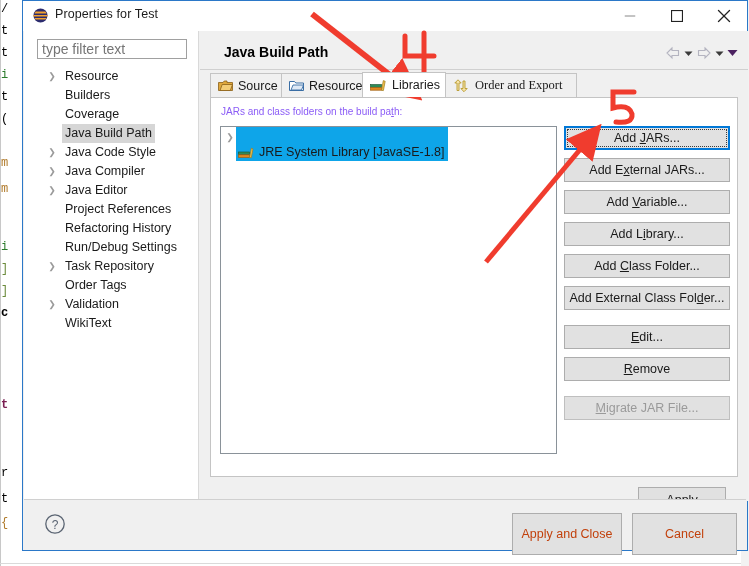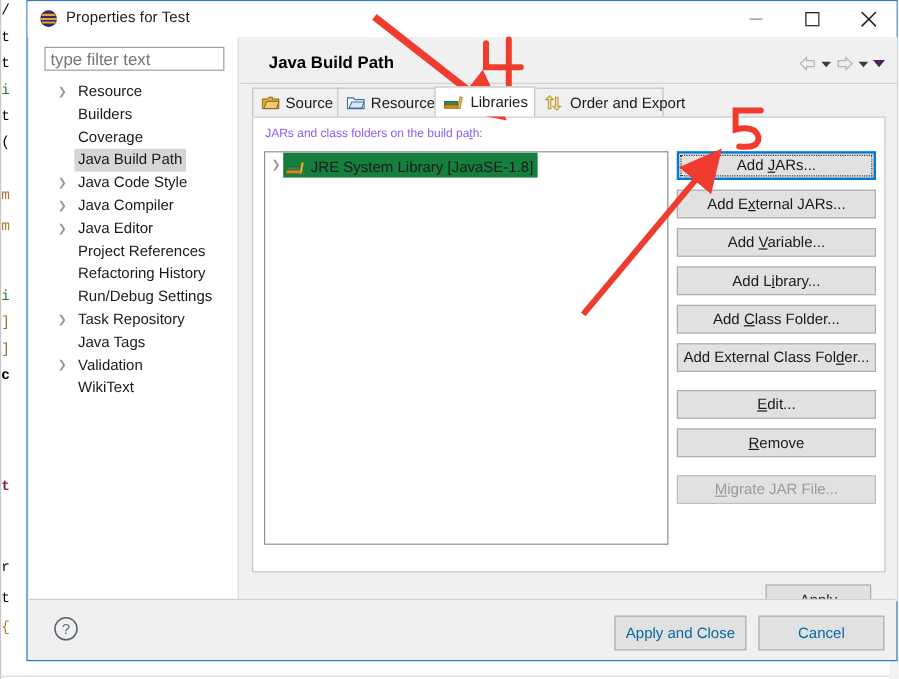--- a/index.html
+++ b/index.html
@@ -229,22 +229,22 @@
     cursor: default;
   }
   .jar-row .twisty {
     position: absolute; left: 3px; top: 0;
     width: 12px; height: 20px; line-height: 20px;
     text-align: center;
     color: #9a9a9a; font-size: 9px;
   }
   .jar-row .sel {
     display: inline-flex; align-items: center;
-    background: #15803d;
-    padding: 3px 4px 1px 2px;
+    background: #0ea5e9;
+    padding: 16px 4px 1px 2px;
     height: 17px;
     vertical-align: middle;
   }
   .jar-row .jicon { margin-right: 5px; display: flex; }
 
   
   .sidebtns {
     position: absolute;
     left: 353px; top: 28px;
     width: 166px;
@@ -302,26 +302,26 @@
     border-top: 1px solid #d0d0d0;
   }
   .help-icon {
     position: absolute;
     left: 20px; top: 13px;
     width: 22px; height: 22px;
     cursor: default;
   }
   .bbtn {
     position: absolute;
-    top: 13px; height: 29px;
+    top: 13px; height: 42px;
     background: #e1e1e1;
     border: 1px solid #adadad;
     box-sizing: border-box;
     display: flex; align-items: center; justify-content: center;
-    font-size: 12.5px; color: #0369a1;
+    font-size: 12.5px; color: #c2410c;
     cursor: default;
   }
   .bbtn-apply-close { left: 488px; width: 110px; }
   .bbtn-cancel { left: 608px; width: 105px; }
 
   
   .anno {
     position: absolute;
     left: 0; top: 0;
     width: 749px; height: 566px;
@@ -394,21 +394,21 @@
           <div class="tree-item"><span class="lbl">Builders</span></div>
           <div class="tree-item"><span class="lbl">Coverage</span></div>
           <div class="tree-item selected"><span class="lbl">Java Build Path</span></div>
           <div class="tree-item"><span class="twisty">❯</span><span class="lbl">Java Code Style</span></div>
           <div class="tree-item"><span class="twisty">❯</span><span class="lbl">Java Compiler</span></div>
           <div class="tree-item"><span class="twisty">❯</span><span class="lbl">Java Editor</span></div>
           <div class="tree-item"><span class="lbl">Project References</span></div>
           <div class="tree-item"><span class="lbl">Refactoring History</span></div>
           <div class="tree-item"><span class="lbl">Run/Debug Settings</span></div>
           <div class="tree-item"><span class="twisty">❯</span><span class="lbl">Task Repository</span></div>
-          <div class="tree-item"><span class="lbl">Java Tags</span></div>
+          <div class="tree-item"><span class="lbl">Order Tags</span></div>
           <div class="tree-item"><span class="twisty">❯</span><span class="lbl">Validation</span></div>
           <div class="tree-item"><span class="lbl">WikiText</span></div>
         </div>
     </div>
 
     <div class="content">
       <div class="page-title">Java Build Path</div>
 
       <div class="nav-arrows">
         <span class="na">
@@ -462,21 +462,21 @@
           <div class="tab active" style="left: 152px; width: 84px; top: -1px;">
             <span class="ticon">
               <svg width="17" height="14" viewBox="0 0 17 14">
                 <rect x="0.5" y="6.6" width="11" height="2.7" fill="#2e8b57" stroke="#1d5c39" stroke-width="0.7"></rect>
                 <rect x="0.5" y="9.5" width="11" height="2.7" fill="#e08820" stroke="#a05f10" stroke-width="0.7"></rect>
                 <path d="M11.5 12.4 L13.3 2.6 L15.2 3.3 L13.4 12.6 Z" fill="#f2c14a" stroke="#9c7a20" stroke-width="0.7"></path>
               </svg>
             </span>
             <span>Libraries</span>
           </div>
-          <div class="tab" style="left: 235px; width: 108px;">
+          <div class="tab" style="left: 235px; width: 132px; font-family: Liberation Serif, serif;">
             <span class="ticon">
               <svg width="17" height="14" viewBox="0 0 17 14">
                 <path d="M4 11.5 L4 4 L1.8 4 L5 0.8 L8.2 4 L6 4 L6 11.5 Z" fill="#f6e3a8" stroke="#b89a2e" stroke-width="0.9"></path>
                 <path d="M12 2 L12 9.5 L14.2 9.5 L11 12.7 L7.8 9.5 L10 9.5 L10 2 Z" fill="#f6e3a8" stroke="#b89a2e" stroke-width="0.9"></path>
               </svg>
             </span>
             <span>Order and Export</span>
           </div>
         </div>
 

